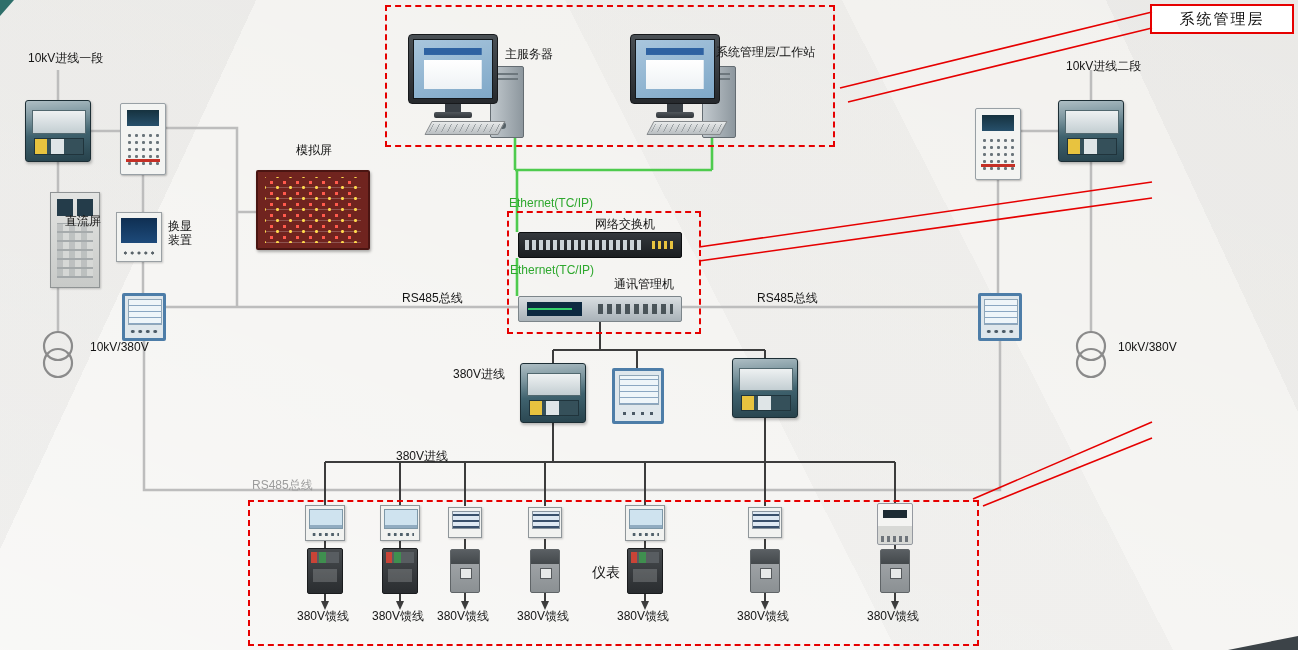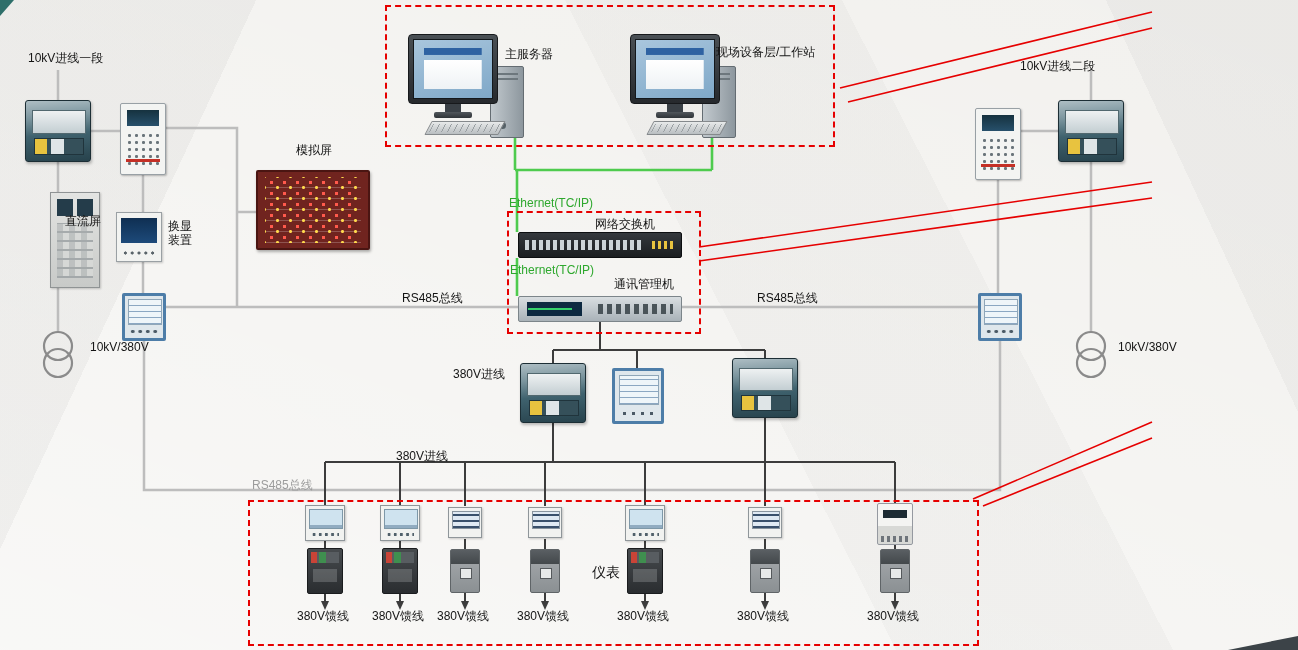--- a/index.html
+++ b/index.html
@@ -214,21 +214,21 @@
   <div class="stand" style="left:445px;top:104px;width:16px;height:9px"></div>
   <div class="standbase" style="left:434px;top:112px;width:38px;height:6px"></div>
   <div class="dev keyboard" style="left:428px;top:121px;width:74px;height:14px"></div>
   <div class="lbl" style="left:505px;top:48px">主服务器</div>
 
   <div class="dev tower" style="left:702px;top:66px;width:34px;height:72px"></div>
   <div class="dev monitor" style="left:630px;top:34px;width:90px;height:70px"></div>
   <div class="stand" style="left:667px;top:104px;width:16px;height:9px"></div>
   <div class="standbase" style="left:656px;top:112px;width:38px;height:6px"></div>
   <div class="dev keyboard" style="left:650px;top:121px;width:74px;height:14px"></div>
-  <div class="lbl" style="left:716px;top:46px">现场设备层/工作站</div>
+  <div class="lbl" style="left:716px;top:46px">系统管理层/工作站</div>
 
   <div class="lbl green" style="left:509px;top:197px">Ethernet(TC/IP)</div>
   <div class="dev netswitch" style="left:518px;top:232px;width:164px;height:26px"></div>
   <div class="lbl" style="left:595px;top:218px">网络交换机</div>
   <div class="lbl green" style="left:510px;top:264px">Ethernet(TC/IP)</div>
   <div class="dev gateway" style="left:518px;top:296px;width:164px;height:26px"></div>
   <div class="lbl" style="left:614px;top:278px">通讯管理机</div>
 
   <div class="lbl" style="left:402px;top:292px">RS485总线</div>
   <div class="lbl" style="left:757px;top:292px">RS485总线</div>
@@ -238,21 +238,21 @@
   <div class="dev relay" style="left:120px;top:103px;width:46px;height:72px"></div>
   <div class="dev dcpanel" style="left:50px;top:192px;width:50px;height:96px"></div>
   <div class="lbl" style="left:65px;top:215px">直流屏</div>
   <div class="dev dmeter" style="left:116px;top:212px;width:46px;height:50px"></div>
   <div class="lbl" style="left:168px;top:220px;width:30px;white-space:normal">换显装置</div>
   <div class="dev mockpanel" style="left:256px;top:170px;width:114px;height:80px"></div>
   <div class="lbl" style="left:296px;top:144px">模拟屏</div>
   <div class="dev pmeter" style="left:122px;top:293px;width:44px;height:48px"></div>
   <div class="lbl" style="left:90px;top:341px">10kV/380V</div>
 
-  <div class="lbl" style="left:1020px;top:60px">10kV进线二段</div>
+  <div class="lbl" style="left:1066px;top:60px">10kV进线二段</div>
   <div class="dev relay" style="left:975px;top:108px;width:46px;height:72px"></div>
   <div class="dev acb" style="left:1058px;top:100px;width:66px;height:62px"></div>
   <div class="dev pmeter" style="left:978px;top:293px;width:44px;height:48px"></div>
   <div class="lbl" style="left:1118px;top:341px">10kV/380V</div>
 
   <div class="lbl" style="left:453px;top:368px">380V进线</div>
   <div class="dev acb" style="left:520px;top:363px;width:66px;height:60px"></div>
   <div class="dev pmeter" style="left:612px;top:368px;width:52px;height:56px"></div>
   <div class="dev acb" style="left:732px;top:358px;width:66px;height:60px"></div>
   <div class="lbl" style="left:396px;top:450px">380V进线</div>
@@ -281,20 +281,21 @@
   <div class="lbl" style="left:617px;top:610px">380V馈线</div>
 
   <div class="dev meterB" style="left:748px;top:507px;width:34px;height:31px"></div>
   <div class="dev mccb" style="left:750px;top:549px;width:30px;height:44px"></div>
   <div class="lbl" style="left:737px;top:610px">380V馈线</div>
 
   <div class="dev meterC" style="left:877px;top:503px;width:36px;height:42px"></div>
   <div class="dev mccb" style="left:880px;top:549px;width:30px;height:44px"></div>
   <div class="lbl" style="left:867px;top:610px">380V馈线</div>
 
+  <div class="redbox" style="left:1150px;top:4px">系统管理层</div>
 
   <svg id="overlay" class="layer" width="1298" height="650" viewBox="0 0 1298 650">
     <g stroke="#e60000" stroke-width="1.6" fill="none">
       <path d="M1152,12 L840,88"></path>
       <path d="M1152,28 L848,102"></path>
       <path d="M1152,182 L699,247"></path>
       <path d="M1152,198 L699,261"></path>
       <path d="M1152,422 L973,499"></path>
       <path d="M1152,438 L983,506"></path>
     </g>

